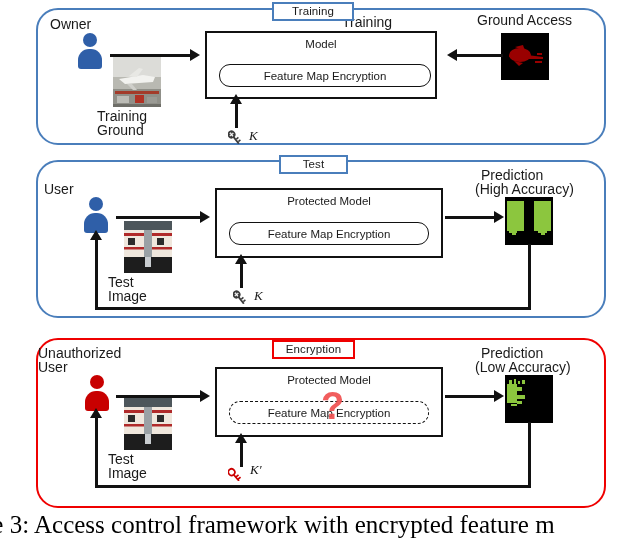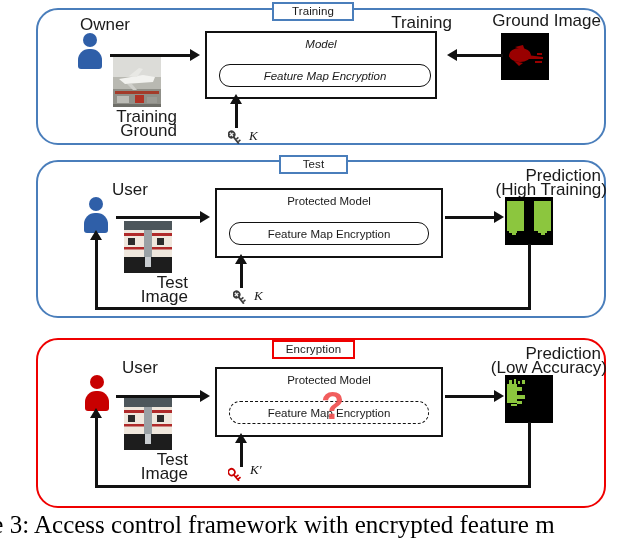--- a/index.html
+++ b/index.html
@@ -19,21 +19,21 @@
   .badge{position:absolute;background:#fff;box-sizing:border-box;
          display:flex;align-items:center;justify-content:center;
          font-size:11.5px;line-height:1;letter-spacing:.1px;z-index:6;}
   .badge.blue{border:2px solid #4a7ebb;}
   .badge.red{border:2px solid #ef0000;}
   #badge-training{left:272px;top:2px;width:82px;height:19px;}
   #badge-test{left:279px;top:155px;width:69px;height:19px;}
   #badge-exploiting{left:272px;top:340px;width:83px;height:19px;}
 
   
-  .lbl{position:absolute;font-size:17px;line-height:13.5px;text-align:right;white-space:nowrap;}
+  .lbl{position:absolute;font-size:14px;line-height:13.5px;text-align:left;white-space:nowrap;}
 
   
   .modelbox{position:absolute;border:2px solid #111;background:#fff;box-sizing:border-box;}
   .modeltitle{position:absolute;width:100%;text-align:center;font-size:11.5px;line-height:13px;}
   .innerbox{position:absolute;border:1.8px solid #111;border-radius:11px;background:#fff;box-sizing:border-box;
             display:flex;align-items:center;justify-content:center;font-size:11.5px;}
   .innerbox.dashed{border-style:dashed;border-radius:11px;border-width:1.8px;}
 
   
   .person{position:absolute;width:26px;height:36px;}
@@ -99,21 +99,21 @@
       <rect x="34" y="42" width="10" height="6" fill="#9a9a94"></rect>
       <rect x="0" y="49" width="48" height="3" fill="#6e6e68"></rect>
     </svg>
   </div>
   <div class="lbl" style="left:97px;top:110px;width:80px;">Training</div>
   <div class="lbl" style="left:97px;top:124px;width:80px;">Ground</div>
 
   <div class="arrow-h" style="left:110px;top:54px;width:82px;"></div>
   <div class="head-r" style="left:190px;top:49px;"></div>
 
-  <div class="modelbox" id="model-train" style="left:205px;top:31px;width:232px;height:68px;font-style:italic;">
+  <div class="modelbox" id="model-train" style="left:205px;top:31px;width:232px;height:68px;">
     <div class="modeltitle" style="top:5px;">Model</div>
     <div class="innerbox" style="left:12px;top:31px;width:212px;height:23px;">
       <span>Feature Map Encryption</span>
     </div>
   </div>
   <div class="lbl" style="left:342px;top:16px;width:110px;">Training</div>
 
   <div class="arrow-v" style="left:235px;top:102px;height:26px;"></div>
   <div class="head-u" style="left:230px;top:94px;"></div>
   <div class="keyicon" style="left:228px;top:127px;">
@@ -125,21 +125,21 @@
         <circle cx="3.6" cy="5.6" r="0.9"></circle>
           <circle cx="6.4" cy="5.6" r="0.9"></circle>
         <rect x="4.2" y="7" width="1.8" height="9"></rect>
         <rect x="6" y="10" width="2.6" height="1.6"></rect>
         <rect x="6" y="13.2" width="2.6" height="1.6"></rect>
       </g>
     </svg>
   </div>
   <div class="keylabel" style="left:249px;top:128px;">K</div>
 
-  <div class="lbl" style="left:477px;top:14px;width:124px;">Ground Image</div>
+  <div class="lbl" style="left:477px;top:14px;width:124px;">Ground Access</div>
   <div class="thumb" style="left:501px;top:33px;width:48px;height:47px;background:#000;">
     <svg width="48" height="47" viewBox="0 0 48 47">
       <rect width="48" height="47" fill="#000"></rect>
       <ellipse cx="19" cy="22" rx="11" ry="7" fill="#990000"></ellipse>
       <path d="M26 22 L42 24 L42 26 L27 26 Z" fill="#990000"></path>
       <path d="M14 14 L22 12 L24 18 Z" fill="#990000"></path>
       <path d="M13 28 L18 33 L22 30 Z" fill="#990000"></path>
       <rect x="36" y="20" width="5" height="2" fill="#990000"></rect>
       <rect x="34" y="28" width="7" height="2" fill="#990000"></rect>
       <rect x="8" y="22" width="6" height="2" fill="#990000"></rect>
@@ -202,21 +202,21 @@
           <circle cx="6.4" cy="5.6" r="0.9"></circle>
         <rect x="4.2" y="7" width="1.8" height="9"></rect>
         <rect x="6" y="10" width="2.6" height="1.6"></rect>
         <rect x="6" y="13.2" width="2.6" height="1.6"></rect>
       </g>
     </svg>
   </div>
   <div class="keylabel" style="left:254px;top:288px;">K</div>
 
   <div class="lbl" style="left:481px;top:169px;width:120px;">Prediction</div>
-  <div class="lbl" style="left:475px;top:183px;width:132px;">(High Training)</div>
+  <div class="lbl" style="left:475px;top:183px;width:132px;">(High Accuracy)</div>
 
   <div class="arrow-h" style="left:445px;top:216px;width:52px;"></div>
   <div class="head-r" style="left:494px;top:211px;"></div>
 
   <div class="thumb" style="left:505px;top:197px;width:48px;height:48px;background:#000;">
     <svg width="48" height="48" viewBox="0 0 48 48">
       <rect width="48" height="48" fill="#000"></rect>
       <rect x="2" y="4" width="17" height="30" fill="#8cc63e"></rect>
       <rect x="29" y="4" width="17" height="30" fill="#8cc63e"></rect>
       <rect x="19" y="4" width="10" height="40" fill="#000"></rect>
@@ -231,20 +231,21 @@
   <div class="arrow-v" style="left:528px;top:244px;height:66px;"></div>
   <div class="arrow-h" style="left:95px;top:307px;width:435px;"></div>
   <div class="arrow-v" style="left:95px;top:238px;height:70px;"></div>
   <div class="head-u" style="left:90px;top:230px;"></div>
 
   <div class="panel red" id="panel-exploit"></div>
   <div class="badge red" id="badge-exploiting">
     <span>Encryption</span>
   </div>
 
+  <div class="lbl" style="left:38px;top:347px;width:120px;">Unauthorized</div>
   <div class="lbl" style="left:38px;top:361px;width:120px;">User</div>
   <div class="person red" style="left:84px;top:375px;">
     <div class="head"></div>
     <div class="body"></div>
   </div>
 
   <div class="thumb" style="left:124px;top:398px;width:48px;height:52px;">
     <svg width="48" height="52" viewBox="0 0 48 52">
       <rect width="48" height="52" fill="#6e7a80"></rect>
       <rect width="48" height="9" fill="#4d565b"></rect>

